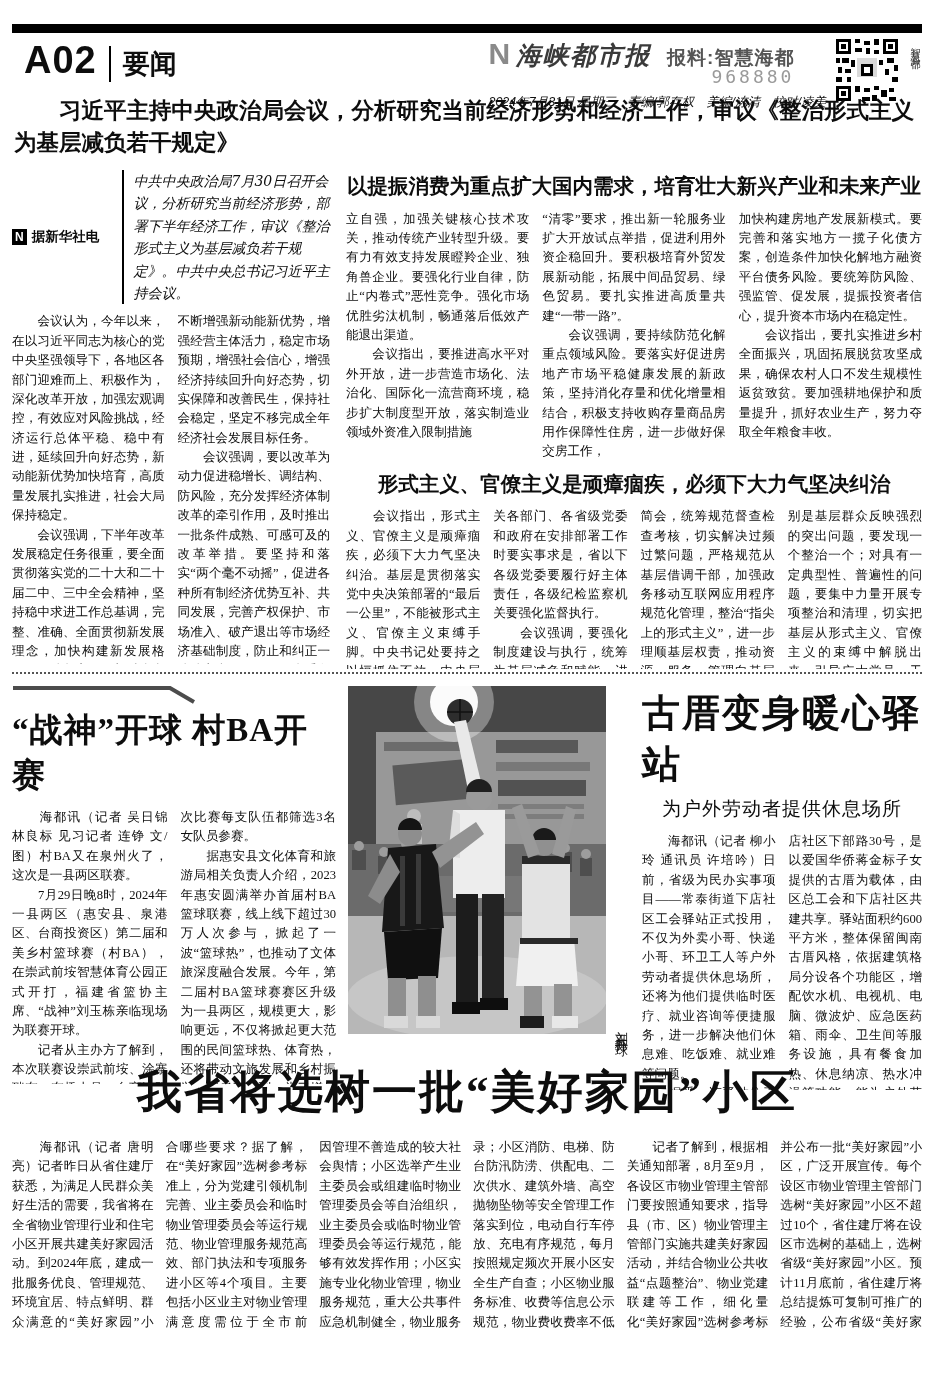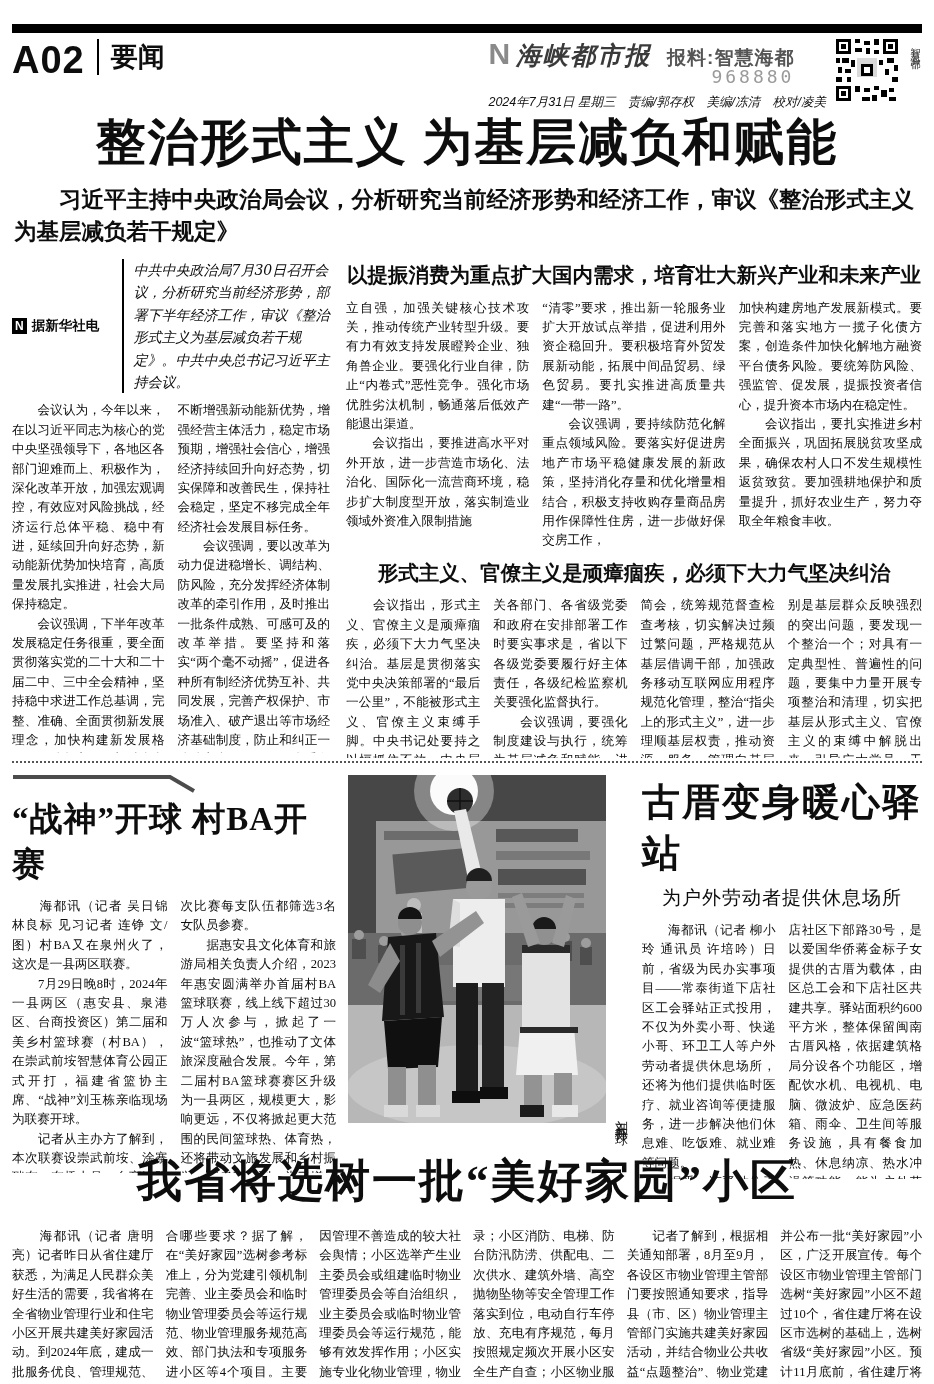--- a/index.html
+++ b/index.html
@@ -5,21 +5,21 @@
   * { margin:0; padding:0; box-sizing:border-box; }
   html,body { background:#e8e8e8; }
   .page {
     width:934px; height:1384px; margin:0 auto; background:#ffffff;
     padding:0 12px; position:relative; overflow:hidden; color:#0d0d0d;
     font-family:"Liberation Serif", serif;
   }
   
   .topbar { height:9px; background:#000; margin-top:24px; }
   .mast-row { display:flex; align-items:flex-start; padding-top:6px; height:62px; }
-  .page-id { display:flex; align-items:flex-start; }
+  .page-id { display:flex; align-items:flex-end;margin-left:12px; }
   .page-no { font-family:"Liberation Sans",sans-serif; font-size:38px; font-weight:900; letter-spacing:1px; }
   .mast-vr { width:2px; height:36px; background:#000; margin:0 12px; }
   .section-name { font-family:"Liberation Sans",sans-serif; font-size:27px; font-weight:900; }
   .mast-right { margin-left:auto; display:flex; gap:10px; align-items:flex-start; }
   .mast-mid { text-align:left; }
   .brand-line { display:flex; align-items:baseline; gap:6px; }
   .brand-n { font-family:"Liberation Sans",sans-serif; font-size:30px; font-weight:900; color:#8a8a8a; line-height:1; }
   .brand-name { font-size:25px; font-weight:800; font-style:italic; color:#3a3a3a; letter-spacing:2px; }
   .hotline { margin-left:10px; line-height:1; }
   .hotline-label { font-family:"Liberation Sans",sans-serif; font-size:19px; font-weight:900; color:#555; letter-spacing:1px; }
@@ -132,21 +132,20 @@
             <rect x="11.5" y="11.5" width="6" height="6" fill="#000"></rect>
             <rect x="13" y="13" width="3" height="3" fill="#fff"></rect>
           </svg>
         </div>
         <div class="qr-caption">智慧海都</div>
       </div>
     </div>
   </header>
 
   <section>
-    <h1 class="lead-hl">整治形式主义 为基层减负和赋能</h1>
     <p class="lead-deck">习近平主持中央政治局会议，分析研究当前经济形势和经济工作，审议《整治形式主义为基层减负若干规定》</p>
     <div class="lead-grid">
       <div class="lead-left">
         <div class="intro-box">
           <div class="source-tag">
             <span class="n-mark">N</span>
             <span>据新华社电</span>
           </div>
           <div class="intro-vr"></div>
           <p class="intro-text">中共中央政治局7月30日召开会议，分析研究当前经济形势，部署下半年经济工作，审议《整治形式主义为基层减负若干规定》。中共中央总书记习近平主持会议。</p>

